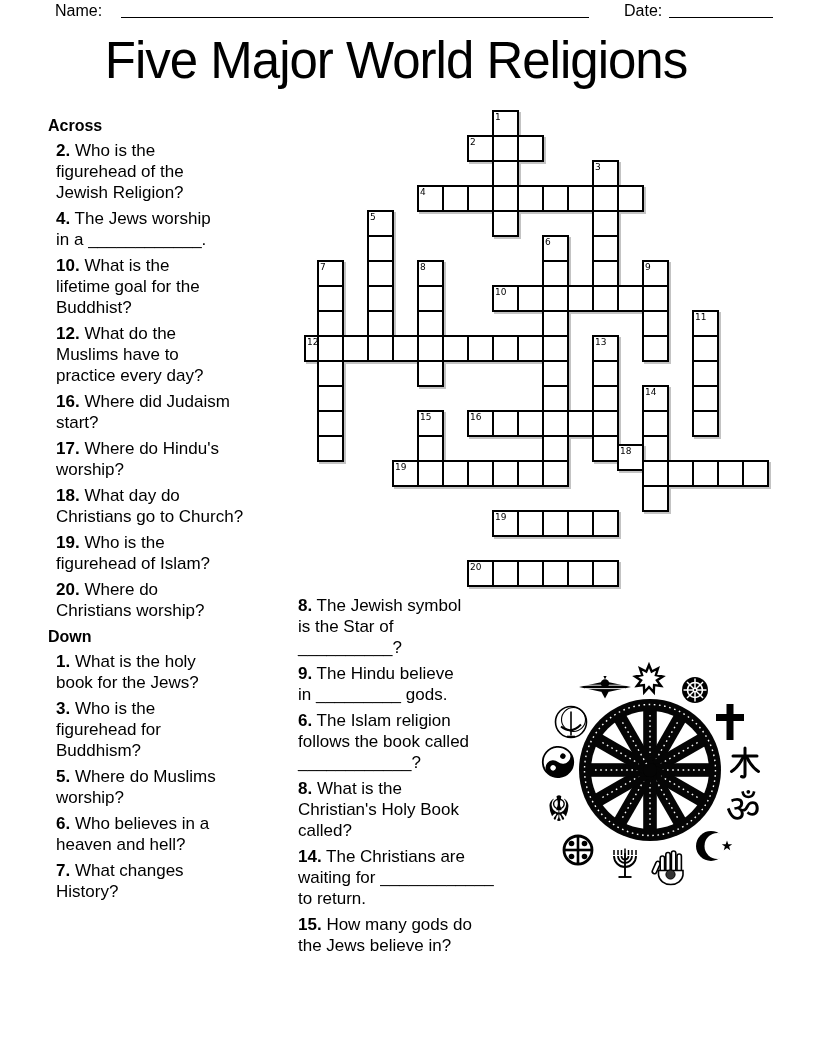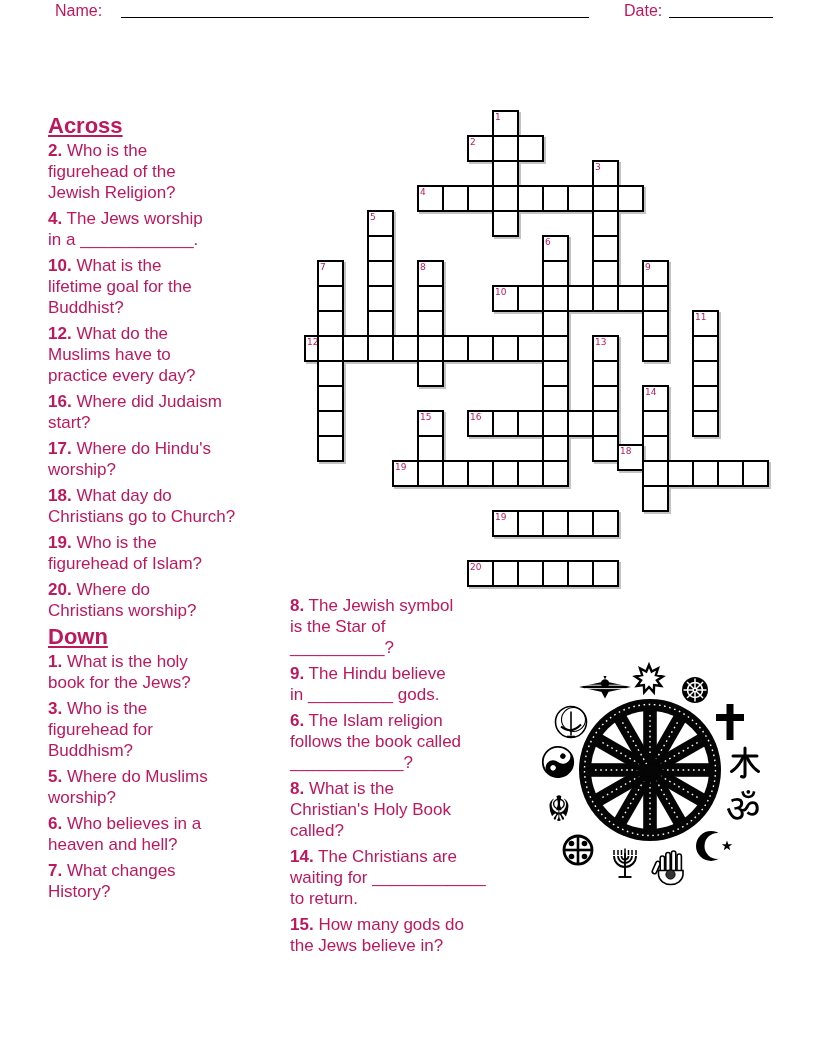--- a/index.html
+++ b/index.html
@@ -1,33 +1,33 @@
 <!DOCTYPE html>
 <html><head>
 <meta charset="utf-8">
 <style>
   html,body{margin:0;padding:0;background:#fff;}
   .page{position:relative;width:792px;height:1056px;background:#fff;overflow:hidden;
-        font-family:"Liberation Sans","DejaVu Sans",sans-serif;color:#be185d;}
+        font-family:"Liberation Sans","DejaVu Sans",sans-serif;color:#000000;}
   
   .hdr-label{position:absolute;font-size:16px;top:2px;}
   .name-label{left:55px;}
   .date-label{left:624px;}
   .blank-line{position:absolute;top:16px;border-bottom:1.6px solid #000;height:1px;}
   .name-line{left:121px;width:468px;}
   .date-line{left:669px;width:104px;}
   
   .title{position:absolute;top:31px;left:0;right:0;text-align:center;
          font-size:51px;font-weight:400;letter-spacing:-1px;}
   
   .clues{position:absolute;width:245px;font-size:17px;line-height:21px;}
   .clues-left{left:48px;top:112px;}
   .clues-mid{left:290px;top:595px;}
-  .clues h2{font-size:22px;line-height:21px;margin:3px 0 4px 0;text-decoration:underline;}
-  .clue{margin:0 0 5px 0;}
+  .clues h2{font-size:16px;line-height:21px;margin:3px 0 4px 0;}
+  .clue{margin:0 0 5px 8px;}
   .clue b{font-weight:bold;}
   .clue .t{white-space:pre-line;}
   
   .grid{position:absolute;}
   .cell{position:absolute;width:27px;height:27px;box-sizing:border-box;
         border:2px solid #000;background:#fff;box-shadow:2px 2px 0 #c3c3c3;}
   .cnum{position:absolute;top:0px;left:1px;font-size:9px;line-height:10px;
         font-family:"DejaVu Sans",sans-serif;}
   
   .emblem{position:absolute;left:530px;top:650px;}
@@ -35,20 +35,21 @@
 </head>
 <body>
 
 <div class="page">
 
   <span class="hdr-label name-label">Name:</span>
   <div class="blank-line name-line"></div>
   <span class="hdr-label date-label">Date:</span>
   <div class="blank-line date-line"></div>
 
+  <div class="title">Five Major World Religions</div>
 
   <div class="grid" style="left: 292px; top: 110px;">
       <div class="cell" style="left: 200px; top: 0px;">
         <span class="cnum">1</span>
       </div>
       <div class="cell" style="left: 175px; top: 25px;">
         <span class="cnum">2</span>
       </div>
       <div class="cell" style="left: 200px; top: 25px;"></div>
       <div class="cell" style="left: 225px; top: 25px;"></div>

